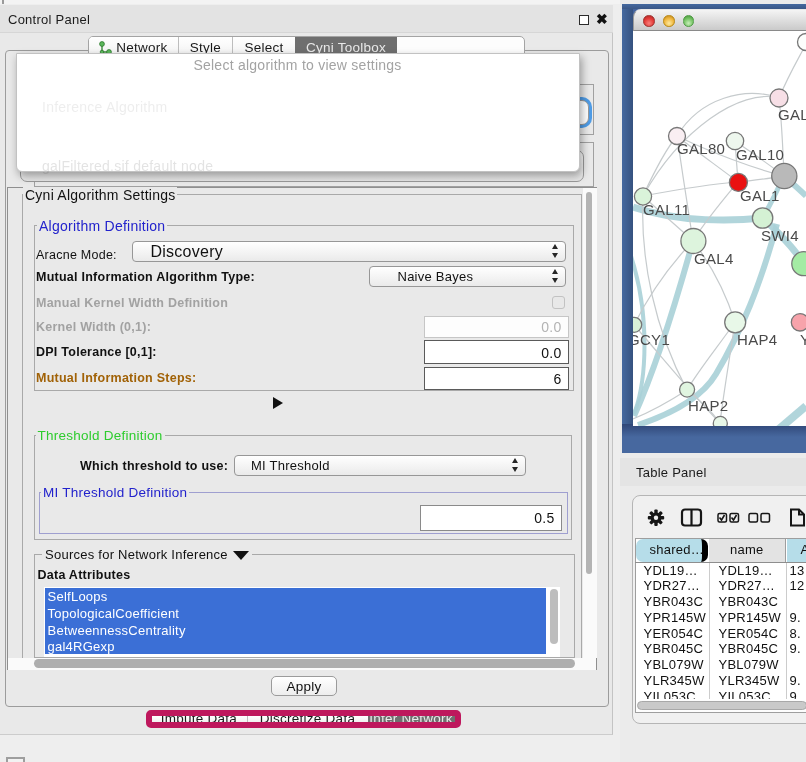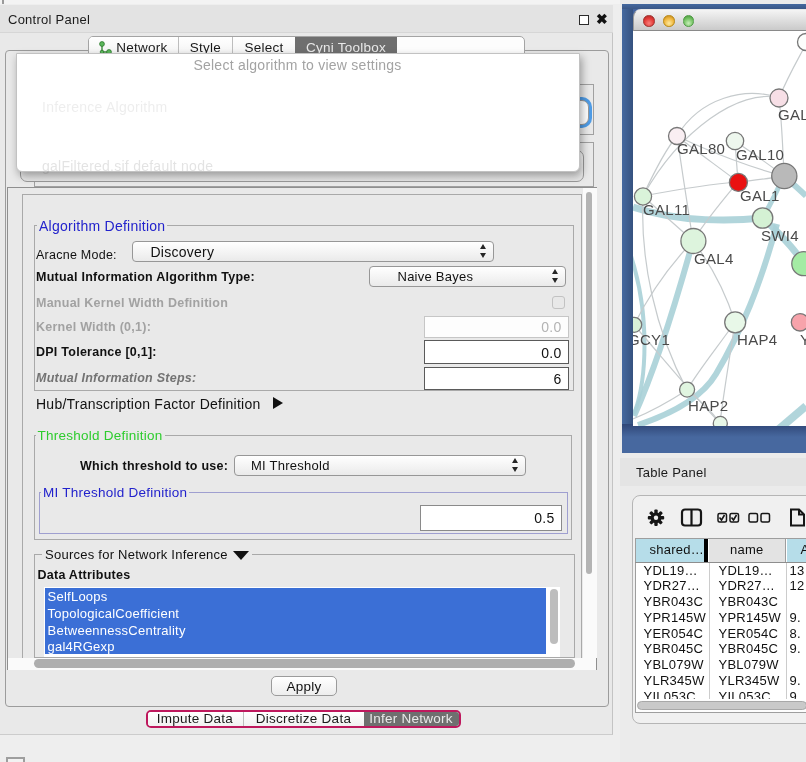--- a/index.html
+++ b/index.html
@@ -46,43 +46,43 @@
 </div>
 
 <div class="abs" style="left:33.5px;top:83.5px;width:560.5px;height:51.5px;border:1px solid #a0a0a0;"></div>
 <div class="abs" style="left:45px;top:100px;width:544px;height:25px;background:#fff;border:1px solid #9a9a9a;border-radius:7px;box-shadow:0 0 0 3px #4f9ce6;"></div>
 <div class="abs" style="left:33.5px;top:142px;width:560.5px;height:44.5px;border:1px solid #a0a0a0;"></div>
 <div class="abs" style="left:20px;top:150px;width:564px;height:32px;background:linear-gradient(#fdfdfd,#e6e6e6);border:1px solid #9a9a9a;border-radius:7px;"></div>
 
 <div class="abs" style="left:7px;top:187px;width:590px;height:483px;background:#e9e9e9;border:1px solid #8f8f8f;"></div>
 
 <div class="abs" style="left:21.5px;top:193.5px;width:560px;height:475px;border:1px solid #a9a9a9;"></div>
+<div class="abs" style="left:23px;top:187px;background:#e9e9e9;padding:0 2px;font-size:14px;color:#111;">Cyni Algorithm Settings</div>
 
 <div class="abs" style="left:34px;top:224.5px;width:539.5px;height:166px;border:1px solid #a9a9a9;"></div>
 <div class="abs" style="left:37px;top:217.5px;background:#e9e9e9;padding:0 2px;font-size:14px;color:#2222cc;">Algorithm Definition</div>
 
 <div class="abs" style="left:36px;top:248px;font-size:12.5px;font-weight:400;color:#111;">Aracne Mode:</div>
-<div class="abs combo" style="left:131.5px;top:240.5px;width:362px;height:21px;line-height:20px;padding-left:18px;font-size:14px;color:#111;">Discovery</div>
+<div class="abs combo" style="left:131.5px;top:240.5px;width:434px;height:21px;line-height:20px;padding-left:18px;font-size:16px;color:#111;">Discovery</div>
 
 <div class="abs" style="left:36px;top:270px;font-size:12.5px;font-weight:700;color:#111;">Mutual Information Algorithm Type:</div>
 <div class="abs" style="left:36px;top:296px;font-size:12.5px;font-weight:700;color:#a2a2a2;">Manual Kernel Width Definition</div>
 
 <div class="abs combo" style="left:368.5px;top:265.5px;width:197px;height:21px;line-height:20px;padding-left:28px;font-size:13px;color:#111;">Naive Bayes</div>
 <div class="abs" style="left:551.5px;top:295.5px;width:13px;height:13px;background:#e8e8e8;border:1px solid #c2c2c2;border-radius:3px;"></div>
 
 <div class="abs" style="left:36px;top:320px;font-size:12.5px;font-weight:700;color:#a2a2a2;">Kernel Width (0,1):</div>
 <div class="abs" style="left:424px;top:315.5px;width:144.5px;height:22px;background:#fdfdfd;border:1px solid #c6c6c6;font-size:14px;color:#b3b3b3;text-align:right;padding:2.5px 6px 0 0;">0.0</div>
 
 <div class="abs" style="left:36px;top:345px;font-size:12.5px;font-weight:700;color:#111;">DPI Tolerance [0,1]:</div>
 <div class="abs" style="left:424px;top:340px;width:144.5px;height:23.5px;background:#fff;border:1px solid #5a5a5a;font-size:14px;color:#111;text-align:right;padding:3.5px 6px 0 0;">0.0</div>
 
-<div class="abs" style="left:36px;top:371px;font-size:12.5px;font-weight:700;color:#737373;font-style:italic;">Mutual Information Steps:</div>
+<div class="abs" style="left:36px;top:371px;font-size:12.5px;font-weight:700;color:#a16207;">Mutual Information Steps:</div>
 <div class="abs" style="left:424px;top:366.5px;width:144.5px;height:23px;background:#fff;border:1px solid #5a5a5a;font-size:14px;color:#111;text-align:right;padding:3px 6px 0 0;">6</div>
 
-<div class="abs" style="left:36px;top:396px;font-size:14px;color:#111;">Hub/Transcription Factor Definition</div>
 <div class="abs" style="left:273px;top:397px;width:0;height:0;border-left:10px solid #111;border-top:6.5px solid transparent;border-bottom:6.5px solid transparent;"></div>
 
 <div class="abs" style="left:33.5px;top:434.5px;width:538.5px;height:105px;border:1px solid #a9a9a9;"></div>
 <div class="abs" style="left:35.5px;top:427.5px;background:#e9e9e9;padding:0 2px;font-size:13.5px;color:#2ecc2e;">Threshold Definition</div>
 
 <div class="abs" style="left:80px;top:459px;font-size:12.5px;font-weight:700;color:#111;">Which threshold to use:</div>
 <div class="abs combo" style="left:234px;top:455px;width:292px;height:20.5px;line-height:19.5px;padding-left:16px;font-size:13px;color:#111;">MI Threshold</div>
 
 <div class="abs" style="left:38.5px;top:491.5px;width:529.5px;height:42px;border:1px solid #9f9fd0;"></div>
 <div class="abs" style="left:41px;top:484.5px;background:#e9e9e9;padding:0 2px;font-size:13.5px;color:#2222cc;">MI Threshold Definition</div>
@@ -100,21 +100,21 @@
 <div class="abs" style="left:549.5px;top:589px;width:8.5px;height:54.5px;background:#bdbdbd;border-radius:4.2px;"></div>
 
 <div class="abs" style="left:8px;top:657.5px;width:588px;height:12px;background:#fafafa;"></div>
 <div class="abs" style="left:33.5px;top:659px;width:541px;height:9px;background:#aeaeae;border-radius:4.5px;"></div>
 
 <div class="abs" style="left:582.5px;top:188px;width:14px;height:470px;background:#fafafa;"></div>
 <div class="abs" style="left:585.5px;top:192px;width:6.5px;height:382px;background:#b4b4b4;border-radius:3.2px;"></div>
 
 <div class="abs" style="left:271px;top:676px;width:66px;height:20px;background:linear-gradient(#ffffff,#ededed);border:1px solid #9b9b9b;border-radius:5px;text-align:center;font-size:13.5px;color:#111;padding-top:2px;">Apply</div>
 
-<div class="abs" style="left:145.5px;top:709.5px;width:315px;height:18.5px;background:#fdfdfd;border:2px solid #be185d;border-radius:5px;display:flex;font-size:13.5px;color:#1a1a1a;overflow:hidden;">
+<div class="abs" style="left:145.5px;top:709.5px;width:315px;height:18.5px;background:#fdfdfd;border:6px solid #be185d;border-radius:5px;display:flex;font-size:13.5px;color:#1a1a1a;overflow:hidden;">
   <div style="width:96px;display:flex;align-items:center;justify-content:center;border-right:1px solid #bdbdbd;background:linear-gradient(#ffffff,#f1f1f1);">Impute Data</div>
   <div style="width:120px;display:flex;align-items:center;justify-content:center;background:linear-gradient(#ffffff,#f1f1f1);">Discretize Data</div>
   <div style="flex:1;display:flex;align-items:center;justify-content:center;background:#6f6f6f;color:#e9e9e9;">Infer Network</div>
 </div>
 
 <div class="abs" style="left:5.5px;top:757px;width:19px;height:10px;border:2px solid #9e9e9e;background:#f2f2f2;"></div>
 
 <div class="abs" style="left:15.5px;top:52.5px;width:564.5px;height:119.5px;background:#fff;border:1px solid #c2c2c2;border-radius:0 0 6px 6px;box-shadow:2px 4px 9px rgba(0,0,0,0.35);"></div>
 <div class="abs" style="left:15.5px;top:57px;width:564px;text-align:center;font-size:14px;color:#a3a3a3;">Select algorithm to view settings</div>
 <div class="abs" style="left:42px;top:99px;font-size:14px;color:rgba(80,80,80,0.10);">Inference Algorithm</div>
@@ -230,21 +230,21 @@
     <rect x="103" y="7.5" width="8.5" height="8.5" rx="1.5"></rect>
     <rect x="115" y="7.5" width="8.5" height="8.5" rx="1.5"></rect>
   </g>
   <g fill="none" stroke="#161616" stroke-width="2">
     <path d="M145 3.5 h8 l5 5 v11 h-13 z"></path>
     <path d="M153 3.5 v5 h5"></path>
   </g>
 </svg>
 
 <div class="abs" style="left:634.5px;top:538px;width:172px;height:174px;background:#fff;border:1px solid #9e9e9e;border-right:none;"></div>
-<div class="abs" style="left:635.5px;top:539px;width:72.5px;height:23px;background:#b6dde9;border-right:4px solid #000000;text-align:center;font-size:13px;color:#111;padding-top:3px;padding-left:14px;">shared…</div>
+<div class="abs" style="left:635.5px;top:539px;width:72.5px;height:23px;background:#b6dde9;border-right:6px solid #000000;text-align:center;font-size:13px;color:#111;padding-top:3px;padding-left:14px;border-radius:7px;">shared…</div>
 <div class="abs" style="left:709px;top:539px;width:76.5px;height:23px;background:#e3e3e3;border-right:1px solid #9e9e9e;text-align:center;font-size:13px;color:#111;padding-top:3px;">name</div>
 <div class="abs" style="left:786.5px;top:539px;width:20px;height:23px;background:#b6dde9;font-size:13px;color:#111;padding-top:3px;padding-left:14px;overflow:hidden;">Av</div>
 <div class="abs" style="left:634.5px;top:561.5px;width:172px;height:1px;background:#8e8e8e;"></div>
 
 <div class="abs" style="left:635.5px;top:562.5px;width:171px;height:136.5px;overflow:hidden;font-size:13px;color:#111;padding-top:2px;">
   <div style="position:absolute;left:73px;top:0;width:1px;height:137px;background:#cccccc;"></div>
   <div style="position:absolute;left:150.5px;top:0;width:1px;height:137px;background:#cccccc;"></div>
   <div style="position:absolute;left:8px;top:0;line-height:15.8px;">YDL19…<br>YDR27…<br>YBR043C<br>YPR145W<br>YER054C<br>YBR045C<br>YBL079W<br>YLR345W<br>YIL053C</div>
   <div style="position:absolute;left:83px;top:0;line-height:15.8px;">YDL19…<br>YDR27…<br>YBR043C<br>YPR145W<br>YER054C<br>YBR045C<br>YBL079W<br>YLR345W<br>YIL053C</div>
   <div style="position:absolute;left:154px;top:0;line-height:15.8px;">13<br>12<br>&nbsp;<br>9.<br>8.<br>9.<br>&nbsp;<br>9.<br>9.</div>

